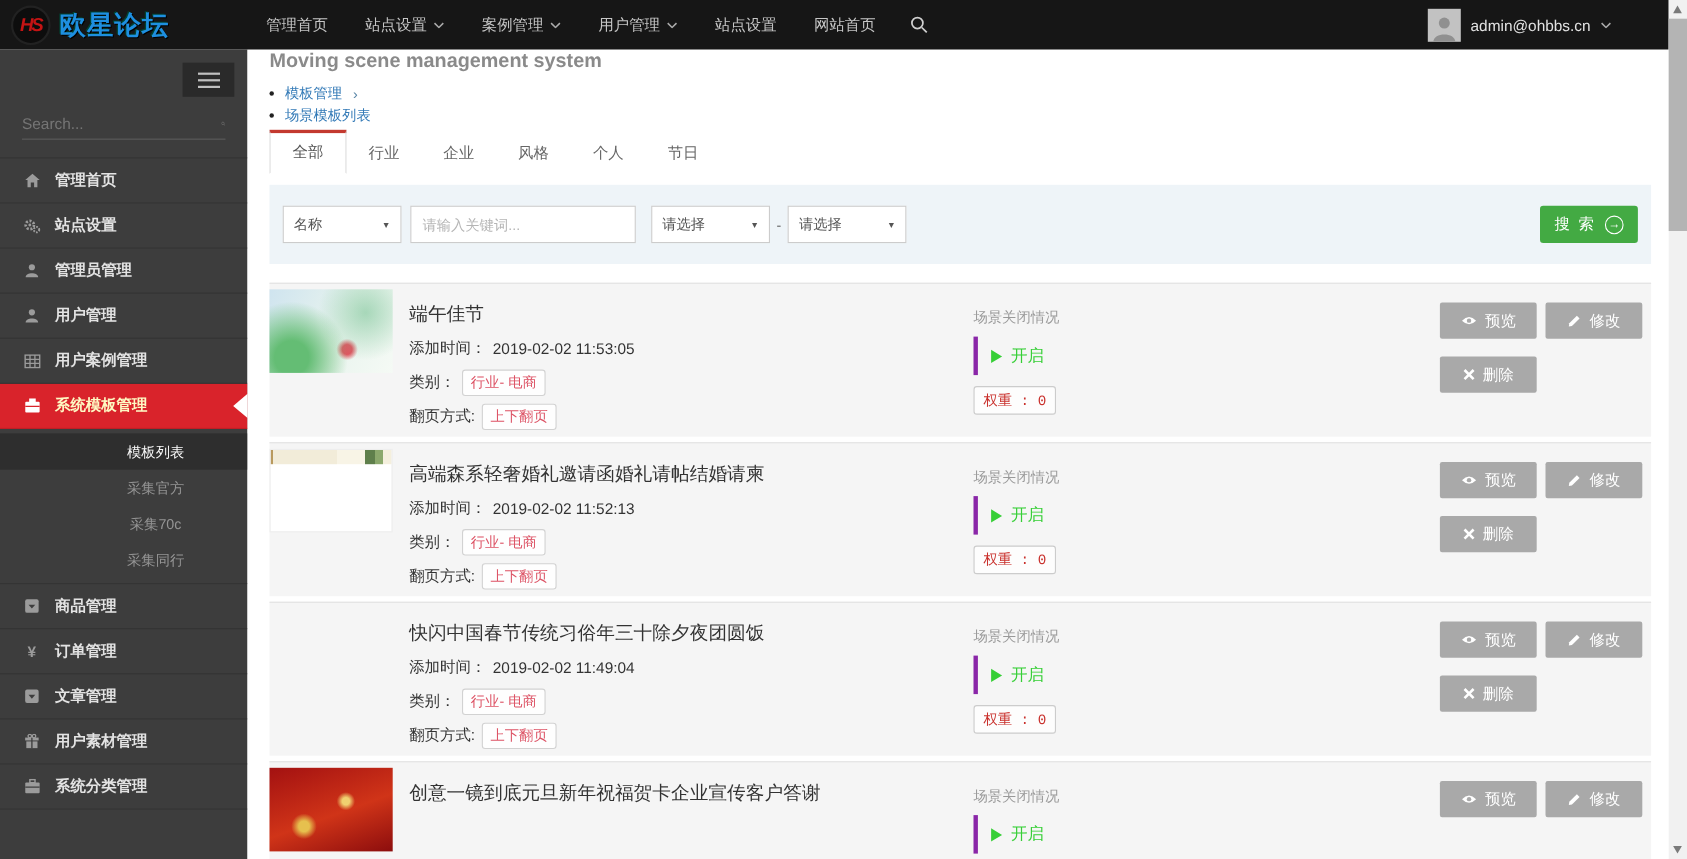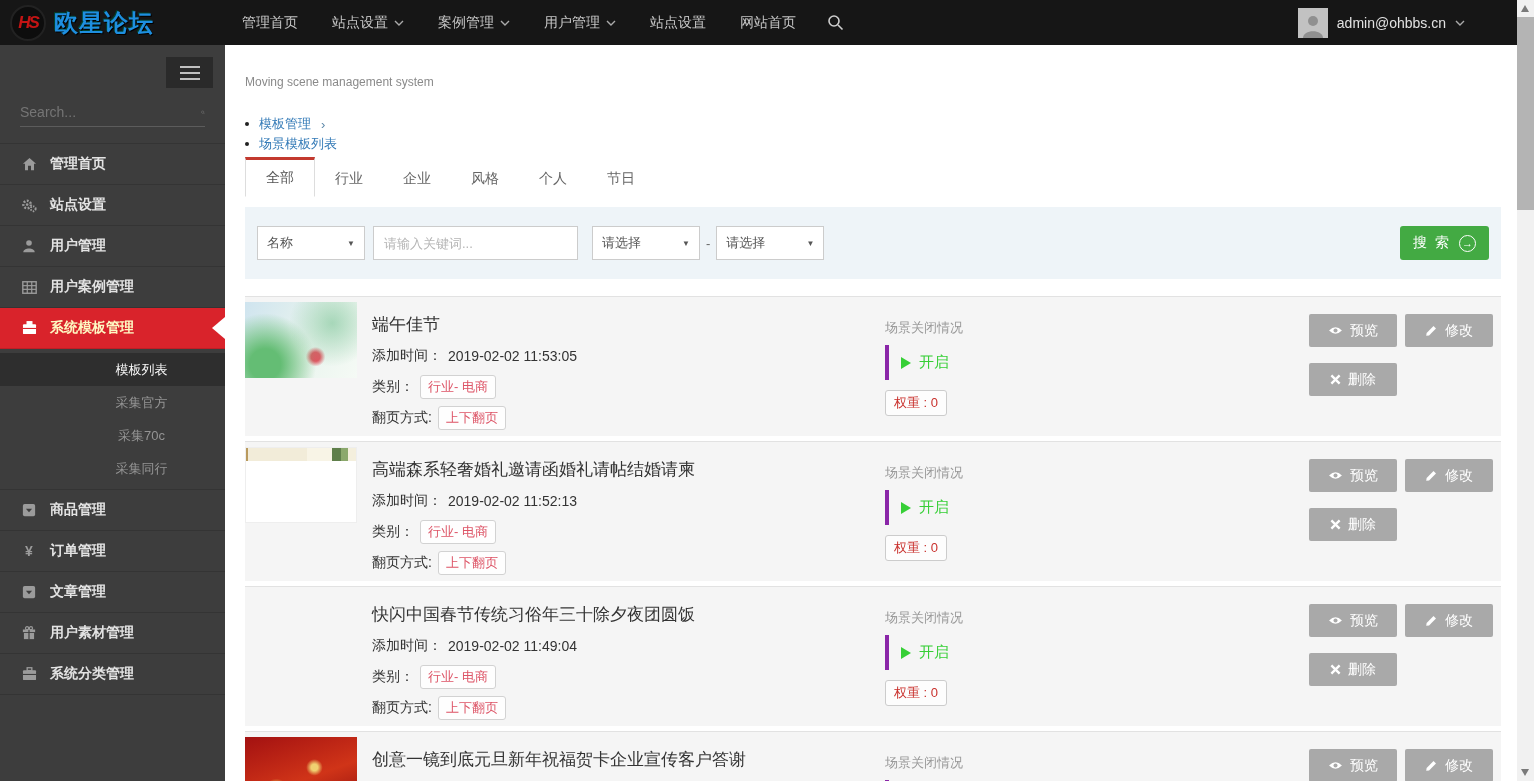--- a/index.html
+++ b/index.html
@@ -49,22 +49,22 @@
   .sn-item.active .mi svg path, .sn-item.active .mi svg rect, .sn-item.active .mi svg circle { fill:#fff; }
   .sn-item.active::after { content:""; position:absolute; right:0; top:50%; margin-top:-11px; width:0; height:0;
     border-top:11px solid transparent; border-bottom:11px solid transparent; border-right:13px solid #fff; }
   .sn-sub { height:33px; display:flex; align-items:center; padding-left:58px; color:#949494; font-size:13px; cursor:pointer;justify-content:center; }
   .sn-sub.active { background:#2e2e2e; color:#fafafa; }
   .sn-subwrap { padding:4px 0; border-bottom:1px solid #343434; }
 
   
   .content { position:absolute; left:225px; top:45px; right:17px; bottom:0; background:#fff;
     overflow:hidden; padding:0 16px 0 20px; }
-  .page-title { margin-top:30px; color:#8a8a8a; font-size:12px; font-weight:normal; }
-  .crumbs { margin-top:25px; }
+  .page-title { color:#8a8a8a; font-size:18px; font-weight:bold; }
+  .crumbs { margin-top:9px; }
   .crumb-line { height:20px; display:flex; align-items:center; gap:10px; }
   .dot { width:4px; height:4px; border-radius:50%; background:#222; }
   .crumb-link { color:#337ab7; font-size:13px; text-decoration:none; cursor:pointer; }
   .crumb-sep { color:#5b87a8; font-size:13px; }
   .tabs { margin-top:3px; display:flex; align-items:flex-end; }
   .tab { padding:9px 20px; font-size:14px; color:#666; cursor:pointer; }
   .tab.active { background:#fff; border:1px solid #ddd; border-top:3px solid #c3392f; border-bottom-color:#fff; color:#555; }
 
   .filterbar { margin-top:10px; background:#eef4f8; height:72px; display:flex; align-items:center; padding:0 12px; }
   .fselect { width:108px; height:34px; background:#fff; border:1px solid #ccc; display:flex; align-items:center;
@@ -104,21 +104,21 @@
   .field { font-size:14px; color:#333; margin-bottom:7px; display:flex; align-items:center; gap:6px; height:24px; }
   .tag { border:1px solid #d2d2d2; border-radius:3px; background:#fefefe; color:#dd5466; font-size:13px;
     padding:2px 7px; }
   .row-status { flex:1; padding-top:22px; }
   .status-label { color:#999; font-size:13px; margin-bottom:8px; }
   .toggle { display:inline-flex; align-items:center; gap:8px; border-left:4px solid #8a26a8; padding:8px 10px 8px 12px;
     cursor:pointer; margin-bottom:10px; }
   .play { width:0; height:0; border-left:10px solid #36cf36; border-top:6px solid transparent; border-bottom:6px solid transparent; }
   .toggle-text { color:#36cf36; font-size:15px; }
   .weight-chip { display:inline-block; border:1px solid #ccc; border-radius:3px; background:#fdfdfd; padding:3px 8px;
-    color:#c9302c; font-size:13px; }
+    color:#c9302c; font-size:13px;font-family:Liberation Mono, monospace; }
   .row-actions { width:192px; flex:none; padding-top:17px; display:flex; flex-wrap:wrap; gap:8px; row-gap:16px;
     align-content:flex-start; }
   .abtn { width:88px; height:33px; background:#a9a9a9; color:#fff; border:none; border-radius:2px; font-size:14px;
     display:flex; align-items:center; justify-content:center; gap:7px; cursor:pointer;
     font-family:"Liberation Sans","DejaVu Sans",sans-serif; }
 </style>
 </head>
 <body>
 
 <div class="page">
@@ -209,20 +209,29 @@
           </span>
         <span>站点设置</span>
       </div>
       <div class="sn-item">
         <span class="mi">
             <svg width="14" height="14" viewBox="0 0 16 16">
               <circle cx="8" cy="4.5" r="3.2" fill="#9b9b9b"></circle>
               <path d="M1.5 15 C1.5 9.5 14.5 9.5 14.5 15 Z" fill="#9b9b9b"></path>
             </svg>
           </span>
+        <span>管理员管理</span>
+      </div>
+      <div class="sn-item">
+        <span class="mi">
+            <svg width="14" height="14" viewBox="0 0 16 16">
+              <circle cx="8" cy="4.5" r="3.2" fill="#9b9b9b"></circle>
+              <path d="M1.5 15 C1.5 9.5 14.5 9.5 14.5 15 Z" fill="#9b9b9b"></path>
+            </svg>
+          </span>
         <span>用户管理</span>
       </div>
       <div class="sn-item">
         <span class="mi">
             <svg width="15" height="13" viewBox="0 0 16 14">
               <rect x="0.8" y="0.8" width="14.4" height="12.4" fill="none" stroke="#9b9b9b" stroke-width="1.5"></rect>
               <line x1="0.8" y1="5" x2="15.2" y2="5" stroke="#9b9b9b" stroke-width="1.3"></line>
               <line x1="0.8" y1="9" x2="15.2" y2="9" stroke="#9b9b9b" stroke-width="1.3"></line>
               <line x1="5.6" y1="0.8" x2="5.6" y2="13.2" stroke="#9b9b9b" stroke-width="1.3"></line>
               <line x1="10.4" y1="0.8" x2="10.4" y2="13.2" stroke="#9b9b9b" stroke-width="1.3"></line>

